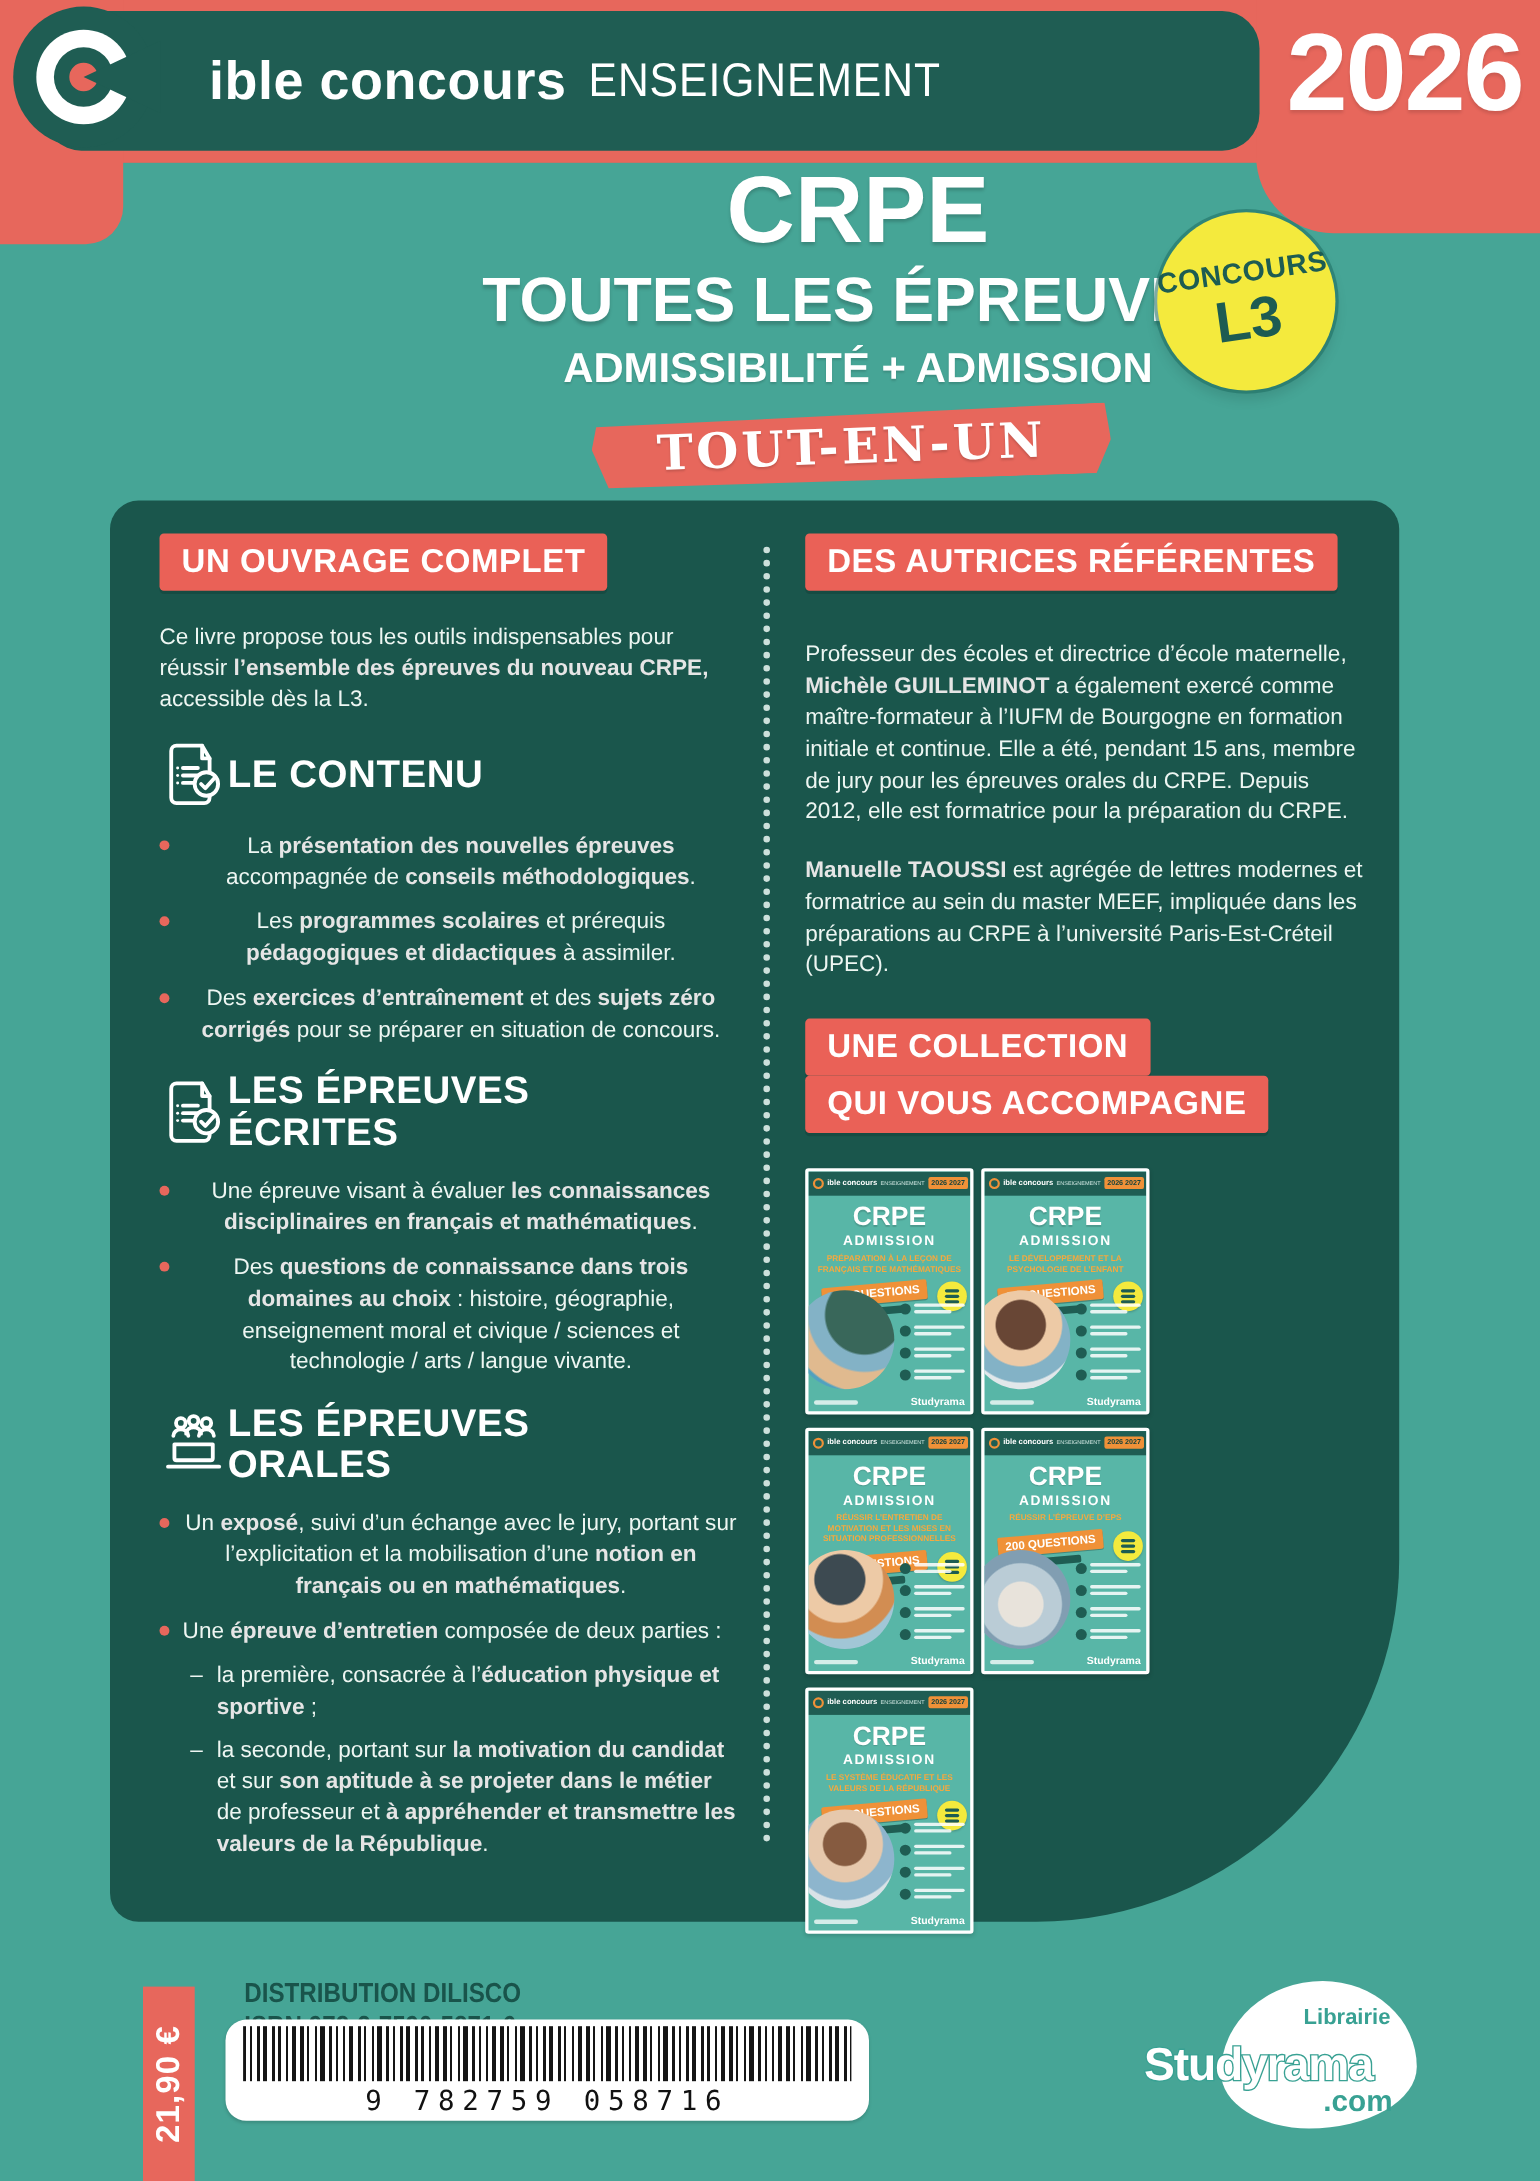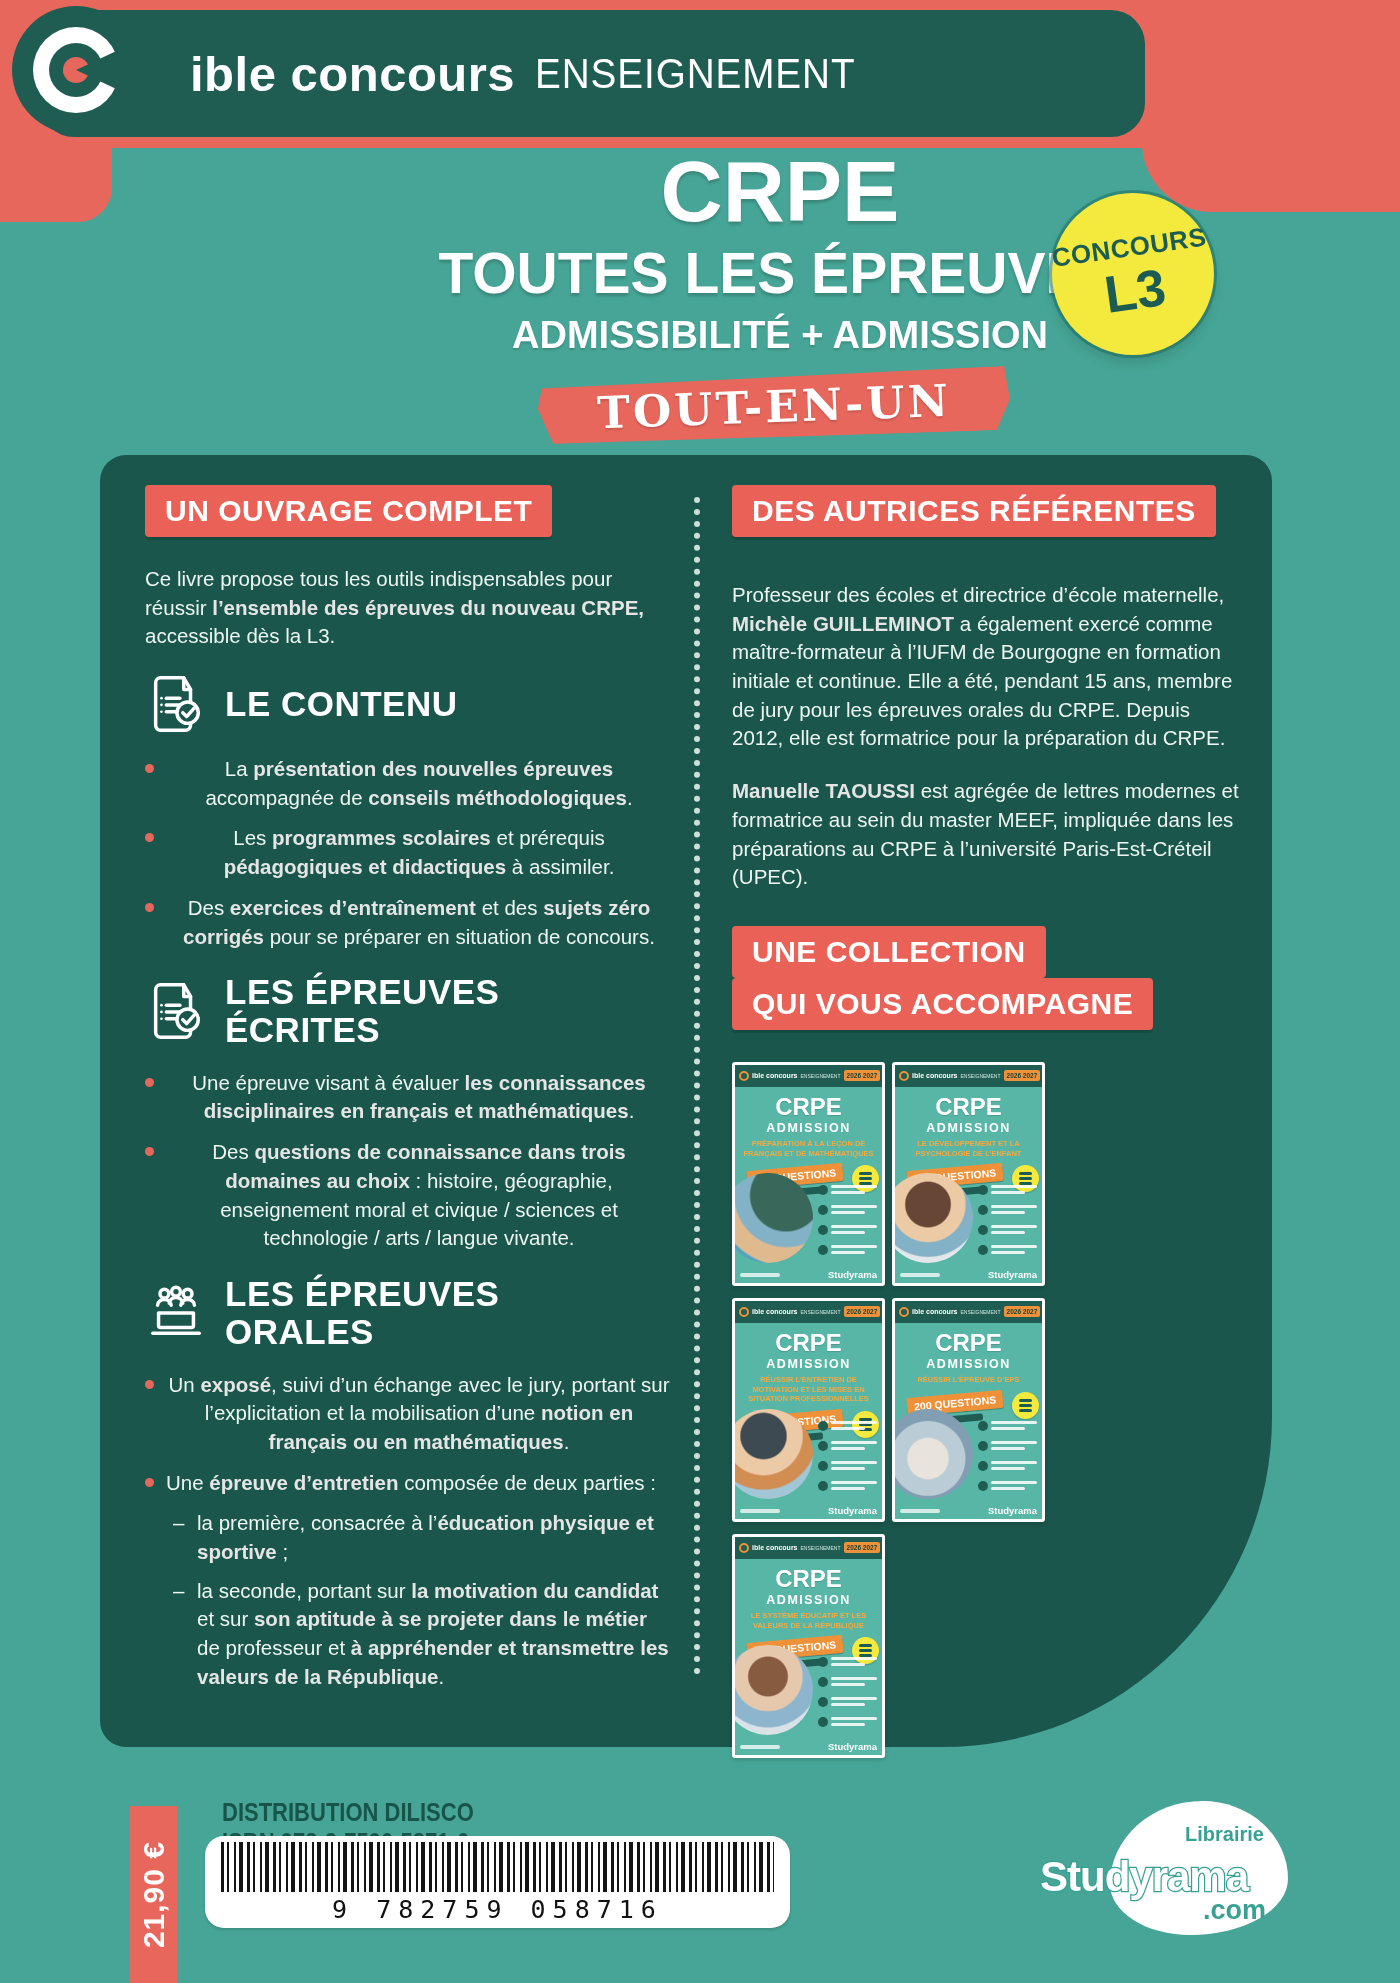--- a/index.html
+++ b/index.html
@@ -32,21 +32,21 @@
   .divider{position:absolute;left:594px;top:42px;height:1178px;width:0;border-left:6px dotted rgba(236,248,244,.85);}
   .col{position:absolute;top:30px;}
   .col.left{left:45px;width:527px;}
   .col.right{left:632px;width:512px;}
   .chip{display:inline-block;background:#ea6157;color:#fff;font-weight:800;font-size:30px;letter-spacing:.5px;padding:9px 20px 10px;border-radius:4px;box-shadow:0 3px 0 rgba(0,0,0,.12);line-height:1.1;}
   .intro,.para,li{font-size:20.5px;line-height:1.4;color:#edf6f2;}
   .intro{margin-top:28px;}
   .para{margin-top:44px;}
   .para+.para{margin-top:24px;}
   b{color:#e5e5e5;}
-  .sec-header{display:flex;align-items:center;gap:18px;margin-top:22px;}
+  .sec-header{display:flex;align-items:center;margin-top:22px;}
   .sec-icon{flex:none;width:62px;height:62px;}
   .sec-title{font-size:35px;font-weight:800;color:#fff;line-height:1.08;letter-spacing:.5px;max-width:330px;}
   ul.bullets{list-style:none;margin:20px 0 0;padding:0;text-align:center;}
   ul.bullets li{display:flex;gap:12px;margin-bottom:12px;}
   .dot{flex:none;width:9px;height:9px;border-radius:50%;background:#e7675c;margin-top:9px;}
   ul.dashes{list-style:none;margin:2px 0 0 28px;padding:0;}
   ul.dashes li{position:relative;padding-left:24px;margin-bottom:10px;}
   ul.dashes li::before{content:"–";position:absolute;left:0;top:0;color:#edf6f2;}
 
   
@@ -105,20 +105,21 @@
     <span class="brand">ible concours</span>
     <span class="series">ENSEIGNEMENT</span>
   </div>
   <svg class="logo" viewBox="0 0 140 140">
     <circle cx="70" cy="70" r="64" fill="#1f5d53"></circle>
     <circle cx="70" cy="70" r="43" fill="#ffffff"></circle>
     <circle cx="70" cy="70" r="27" fill="#1f5d53"></circle>
     <circle cx="70" cy="70" r="13" fill="#e7675c"></circle>
     <polygon points="70,70 142,36 142,104" fill="#1f5d53"></polygon>
   </svg>
+  <div class="year">2026</div>
 
   <div class="title-block">
     <h1 class="t-main">CRPE</h1>
     <div class="t-2">TOUTES LES ÉPREUVES</div>
     <div class="t-3">ADMISSIBILITÉ + ADMISSION</div>
   </div>
   <div class="badge">
     <div class="badge-inner">
       <div class="badge-top">CONCOURS</div>
       <div class="badge-bottom">L3</div>

